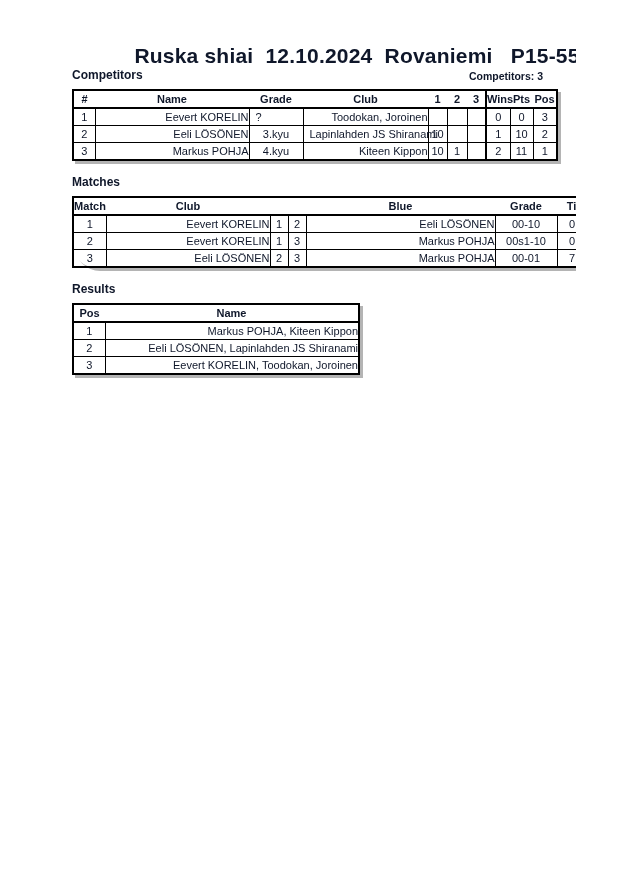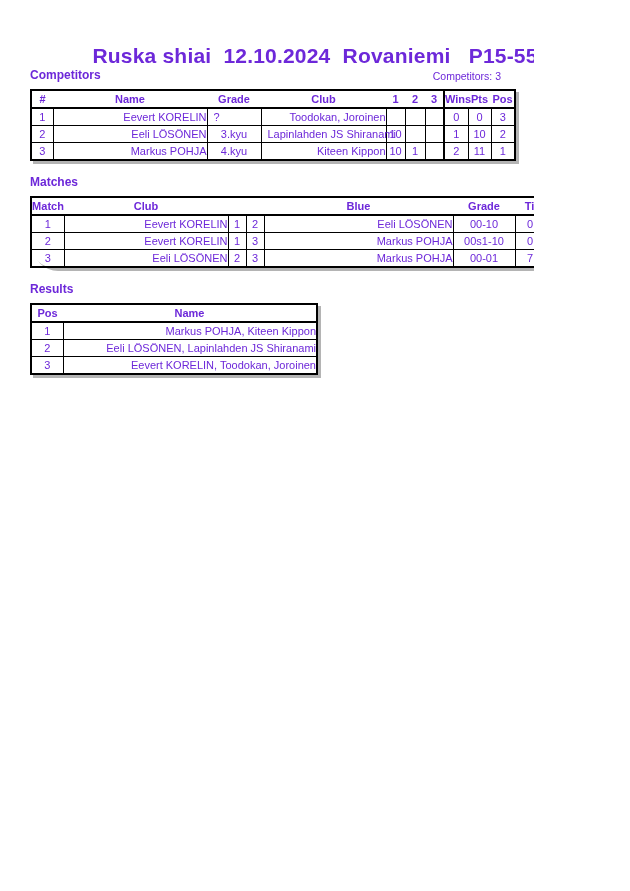--- a/index.html
+++ b/index.html
@@ -6,22 +6,23 @@
     margin: 0;
     padding: 0;
     background: #ffffff;
   }
   .page {
     position: relative;
     width: 534px;
     height: 891px;
     background: #ffffff;
     font-family: "Liberation Sans", sans-serif;
-    color: #6d28d9;
+    color: #0f172a;
     overflow: hidden;
+    margin-left: 42px;
   }
   .title {
     position: absolute;
     top: 44px;
     left: 0;
     width: 630px;
     text-align: center;
     font-size: 21px;
     font-weight: bold;
     letter-spacing: 0.2px;
@@ -35,21 +36,21 @@
     white-space: nowrap;
   }
   #competitors-heading { top: 68px; left: 30px; width: 413px; }
   #matches-heading     { top: 175px; left: 30px; width: 530px; }
   #results-heading     { top: 282px; left: 30px; width: 286px; }
   .count-label {
     position: absolute;
     top: 70px;
     right: 33px;
     font-size: 10.5px;
-    font-weight: normal;
+    font-weight: bold;
     white-space: nowrap;
   }
   table {
     position: absolute;
     border-collapse: collapse;
     table-layout: fixed;
     background: #ffffff;
     border: 2px solid #000000;
     box-shadow: 3px 3px 0 #b4b4b4;
     font-size: 11px;

